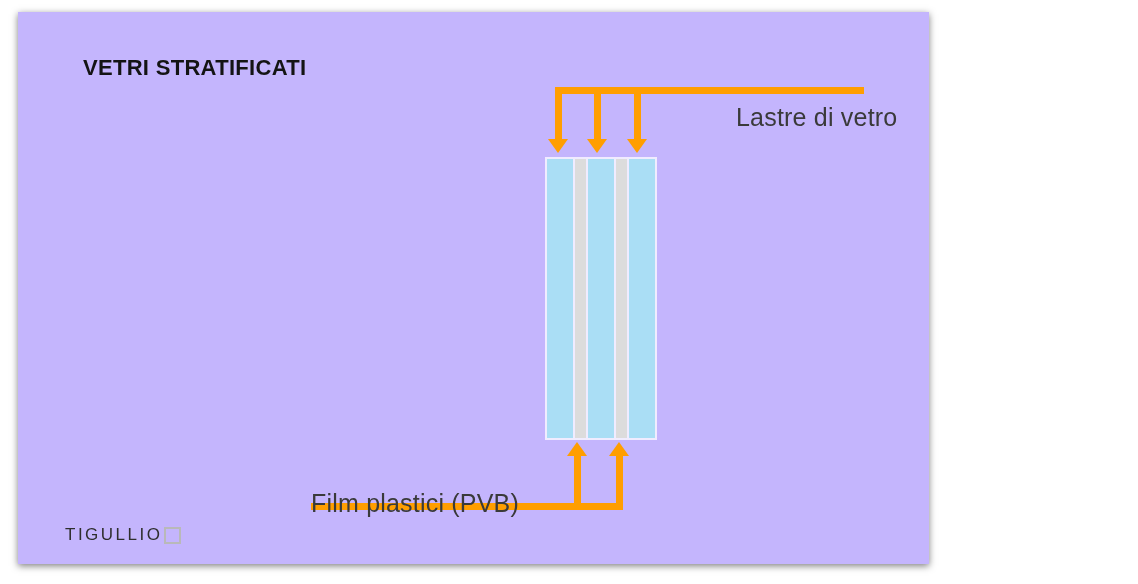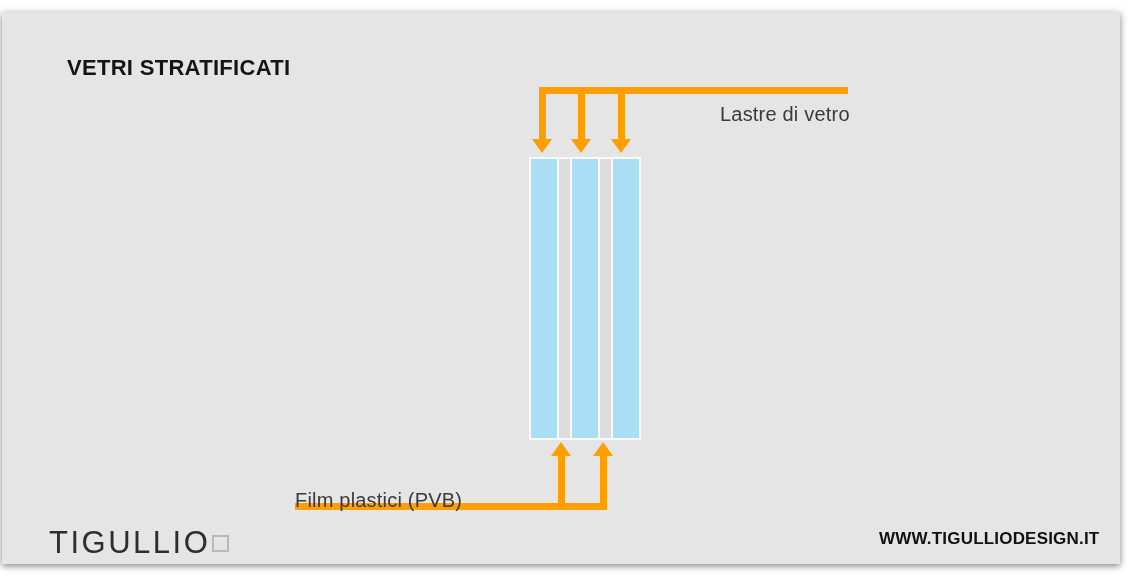--- a/index.html
+++ b/index.html
@@ -7,25 +7,25 @@
     padding: 0;
     width: 1138px;
     height: 584px;
     background: #ffffff;
     font-family: "Liberation Sans", "DejaVu Sans", sans-serif;
     overflow: hidden;
     position: relative;
   }
   .panel {
     position: absolute;
-    left: 2px;
+    left: 18px;
     top: 12px;
-    width: 1118px;
+    width: 911px;
     height: 552px;
-    background: #e5e5e5;
+    background: #c4b5fd;
     box-shadow: 0 2px 7px rgba(0,0,0,0.5);
   }
   .abs { position: absolute; }
 
   .title {
     left: 65px;
     top: 43px;
     font-size: 22px;
     font-weight: bold;
     letter-spacing: 0.3px;
@@ -65,33 +65,33 @@
     gap: 2px;
     padding: 2px;
     background: rgba(255,255,255,0.75);
     box-sizing: border-box;
   }
   .layer { height: 100%; }
   .layer.glass { width: 26px; background: #aadef5; }
   .layer.pvb   { width: 11px; background: #dcdcdc; }
 
   .diagram-label {
-    font-size: 20px;
+    font-size: 25px;
     color: #3a3a3a;
     letter-spacing: 0.2px;
     white-space: nowrap;
   }
   .label-glass { left: 718px; top: 91px; }
   .label-film  { left: 293px; top: 461px; margin-top: 16px; }
 
   
   .logo {
     left: 47px;
     top: 513px;
-    font-size: 31px;
+    font-size: 17px;
     color: #2e2e2e;
     letter-spacing: 2.5px;
     display: flex;
     align-items: center;
   }
   .logo-square {
     display: inline-block;
     width: 13px;
     height: 13px;
     border: 2px solid #b9b9b9;
@@ -139,15 +139,14 @@
   <div class="head up" style="left:591px; top:430px;"></div>
   <div class="shaft" style="left:598px; top:443px; height:55px;"></div>
   <div class="abs orange-line bottom-line"></div>
 
   <div class="abs diagram-label label-film">Film plastici (PVB)</div>
 
   <div class="abs logo">
     <span>TIGULLIO</span>
     <span class="logo-square"></span>
   </div>
-  <div class="abs website">WWW.TIGULLIODESIGN.IT</div>
 
 </div>
 
 </body></html>

